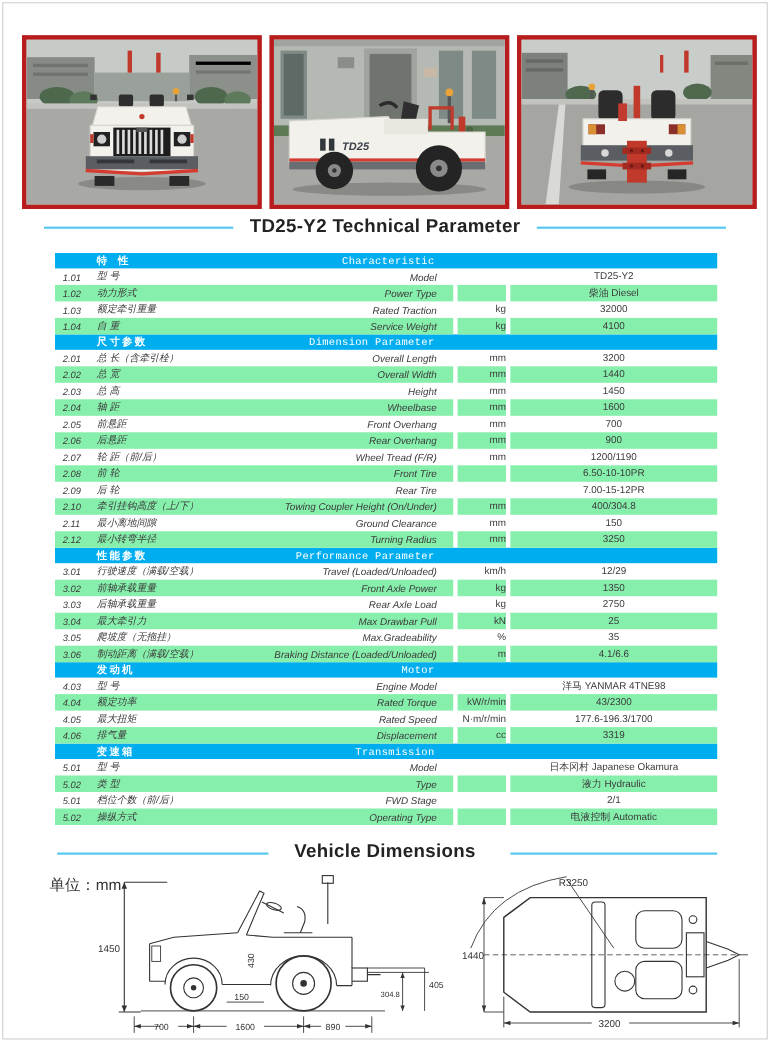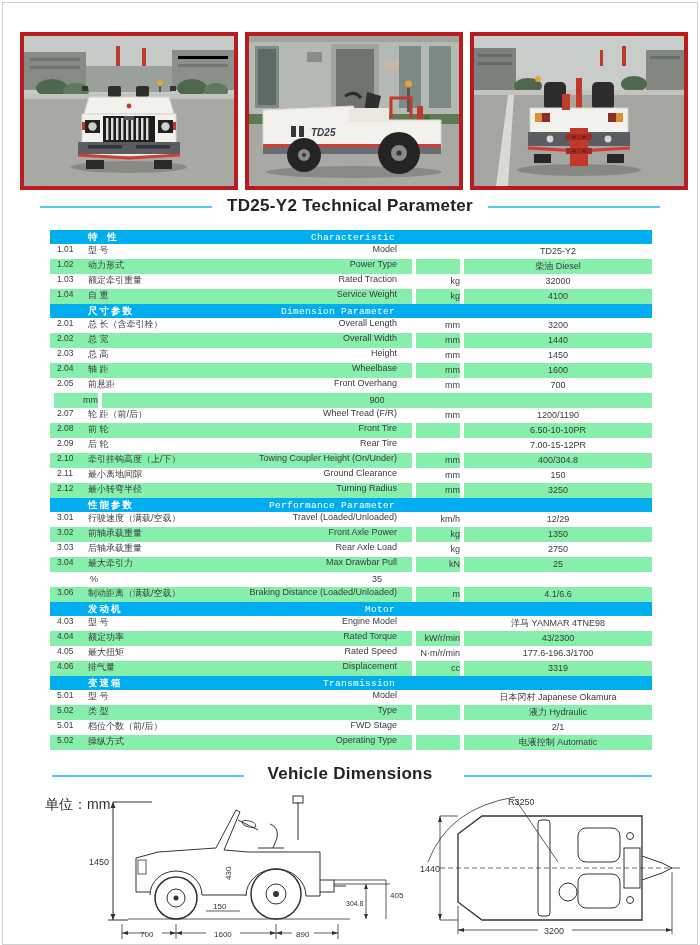--- a/index.html
+++ b/index.html
@@ -11,21 +11,21 @@
   .photo svg{display:block;}
   
   .big-title{position:absolute;left:0;width:700px;text-align:center;font-size:17px;font-weight:bold;color:#232323;letter-spacing:.3px;}
   .title-line{position:absolute;height:2px;background:#55c8f0;}
   
   .spec-table{position:absolute;left:50px;top:230px;width:602px;}
   .sec-header{height:14px;background:#00aeef;color:#fff;display:flex;align-items:center;font-size:9.5px;font-family:Liberation Mono, monospace;}
   .sec-cn{padding-left:38px;font-weight:bold;letter-spacing:2px;}
   .sec-en{margin-left:auto;margin-right:257px;letter-spacing:.3px;}
   .row{height:15px;display:flex;font-size:9px;color:#3b3b3b;}
-  .c-left{width:362px;display:flex;align-items:flex-start;}
+  .c-left{width:362px;display:flex;align-items:center;font-style:italic;}
   .c-no{width:38px;padding-left:7px;box-sizing:border-box;font-size:8.5px;}
   .c-cn{width:158px;}
   .c-en{flex:1;text-align:right;padding-right:15px;}
   .gap{width:4px;}
   .c-unit{width:44px;text-align:right;line-height:15px;}
   .c-val{flex:1;text-align:center;line-height:15px;}
   .row.alt .c-left,.row.alt .c-unit,.row.alt .c-val{background:#86efac;}
   
   .unit-note{position:absolute;left:45px;top:796px;font-size:14px;color:#333;}
   .drawing{position:absolute;}
@@ -279,20 +279,25 @@
         <span class="c-no">2.05</span>
         <span class="c-cn">前悬距</span>
         <span class="c-en">Front Overhang</span>
       </span>
       <span class="gap"></span>
       <span class="c-unit">mm</span>
       <span class="gap"></span>
       <span class="c-val">700</span>
     </div>
     <div class="row alt">
+      <span class="c-left">
+        <span class="c-no">2.06</span>
+        <span class="c-cn">后悬距</span>
+        <span class="c-en">Rear Overhang</span>
+      </span>
       <span class="gap"></span>
       <span class="c-unit">mm</span>
       <span class="gap"></span>
       <span class="c-val">900</span>
     </div>
     <div class="row">
       <span class="c-left">
         <span class="c-no">2.07</span>
         <span class="c-cn">轮 距（前/后）</span>
         <span class="c-en">Wheel Tread (F/R)</span>
@@ -399,20 +404,25 @@
         <span class="c-no">3.04</span>
         <span class="c-cn">最大牵引力</span>
         <span class="c-en">Max Drawbar Pull</span>
       </span>
       <span class="gap"></span>
       <span class="c-unit">kN</span>
       <span class="gap"></span>
       <span class="c-val">25</span>
     </div>
     <div class="row">
+      <span class="c-left">
+        <span class="c-no">3.05</span>
+        <span class="c-cn">爬坡度（无拖挂）</span>
+        <span class="c-en">Max.Gradeability</span>
+      </span>
       <span class="gap"></span>
       <span class="c-unit">%</span>
       <span class="gap"></span>
       <span class="c-val">35</span>
     </div>
     <div class="row alt">
       <span class="c-left">
         <span class="c-no">3.06</span>
         <span class="c-cn">制动距离（满载/空载）</span>
         <span class="c-en">Braking Distance (Loaded/Unloaded)</span>

